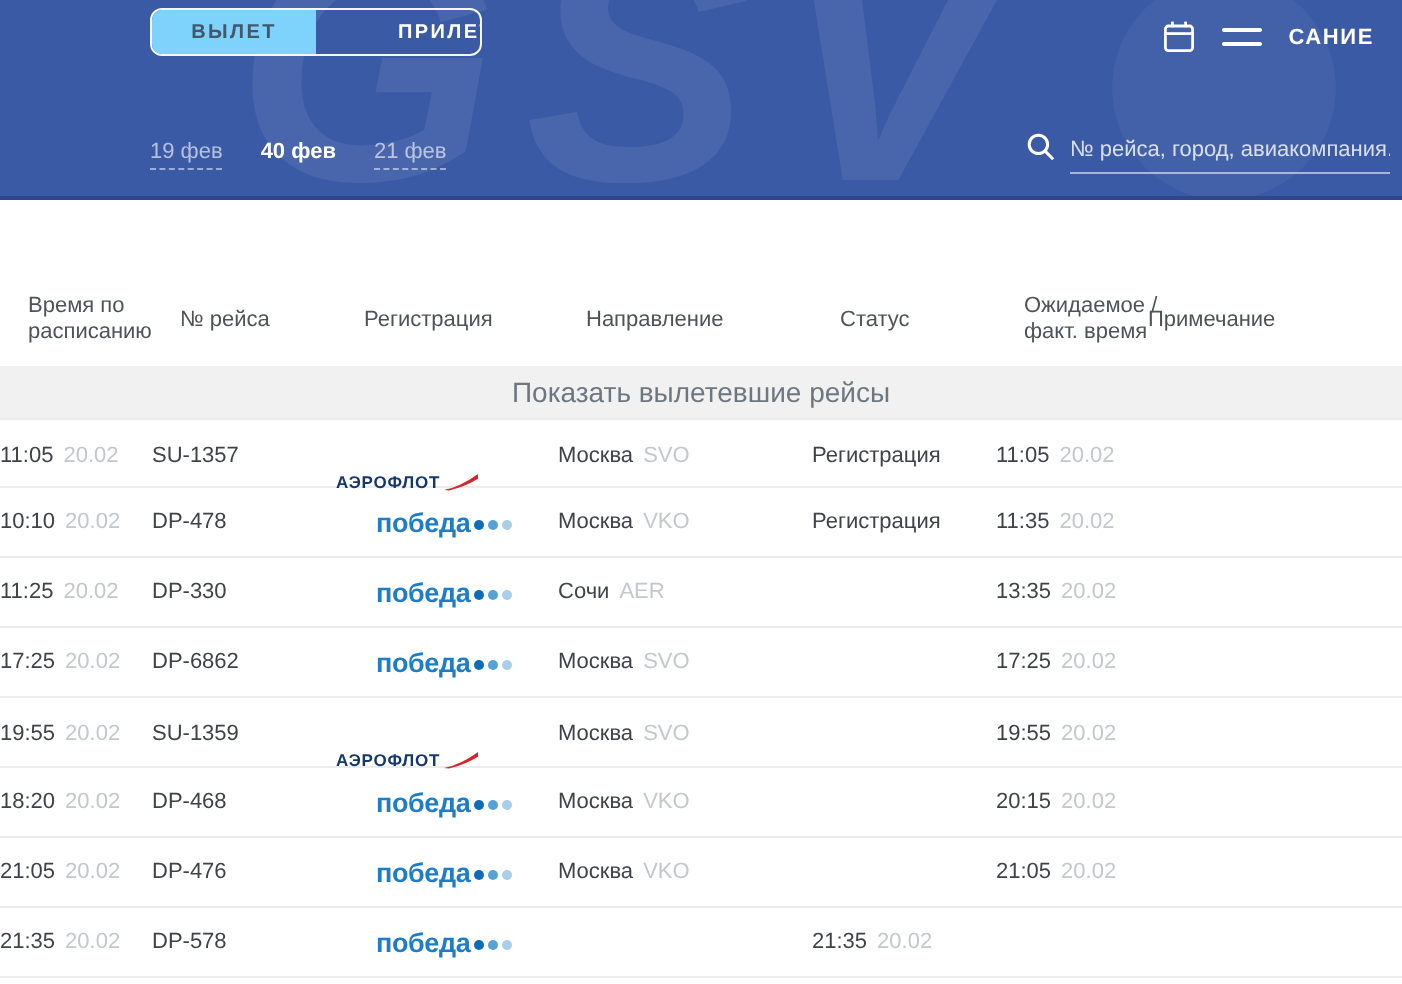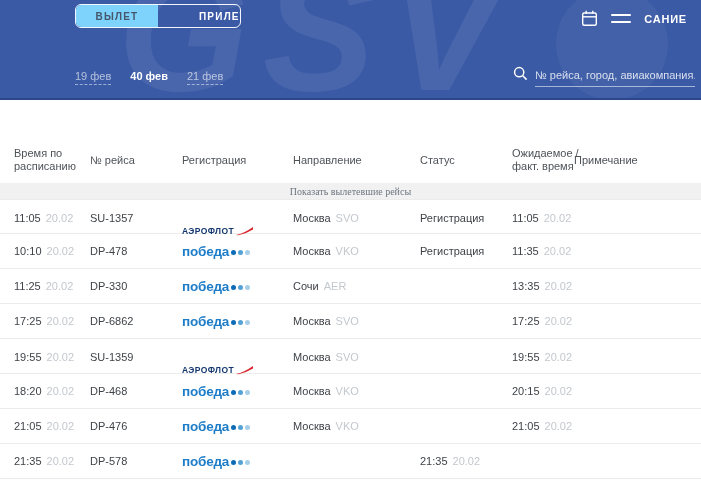--- a/index.html
+++ b/index.html
@@ -57,35 +57,35 @@
     font-family:"Liberation Sans","DejaVu Sans",sans-serif;
   }
   .search input::placeholder { color:rgba(255,255,255,.8); }
 
   
   .grid { display:grid; grid-template-columns:76px 92px 111px 127px 92px 62px 1fr; align-items:center; }
   .thead { padding:47px 0 10px 14px; }
   .thead .col { font-size:11px; line-height:13px; color:#4e5358; white-space:pre; }
 
   .show-departed {
-    width:100%; height:16px; background:var(--bar-bg); border:none; cursor:pointer;
-    color:var(--bar-text); font-size:10px; display:block;
-    font-family:Liberation Serif, serif;
-  }
-
-  .row { height:35px; padding-left:14px; border-bottom:1px solid var(--row-border); cursor:pointer; }
+    width:100%; height:26px; background:var(--bar-bg); border:none; cursor:pointer;
+    color:var(--bar-text); font-size:14px; display:block;
+    font-family:Liberation Sans, sans-serif;
+  }
+
+  .row { height:35px; padding-left:0; border-bottom:1px solid var(--row-border); cursor:pointer; }
   .row:first-child { border-top:1px solid var(--row-border); }
   .t-dark { color:var(--text-dark); font-size:11px; }
   .t-light { color:var(--text-light); font-size:11px; margin-left:5px; }
   .cell { font-size:11px; color:var(--text-dark); }
 
   .aero-logo { display:flex; align-items:center; gap:2px;margin-top:26px; }
   .aero-name { color:var(--aero-blue); font-size:8.5px; font-weight:700; letter-spacing:.4px; }
   .pobeda-logo { display:flex; align-items:center; }
-  .pobeda-name { color:var(--pobeda-blue); font-size:13.5px; font-weight:700; letter-spacing:-.2px; }
+  .pobeda-name { color:var(--pobeda-blue); font-size:13.5px; font-weight:700; letter-spacing:-.2px;margin-left:20px; }
   .pobeda-dots { display:inline-flex; gap:2px; margin-left:2px; transform:translateY(1px); }
   .pobeda-dots i { width:5px; height:5px; border-radius:50%; display:block; }
 </style>
 </head>
 <body>
 
 <div id="screen">
 
   <div class="header">
     <div class="watermark">GSV</div>

